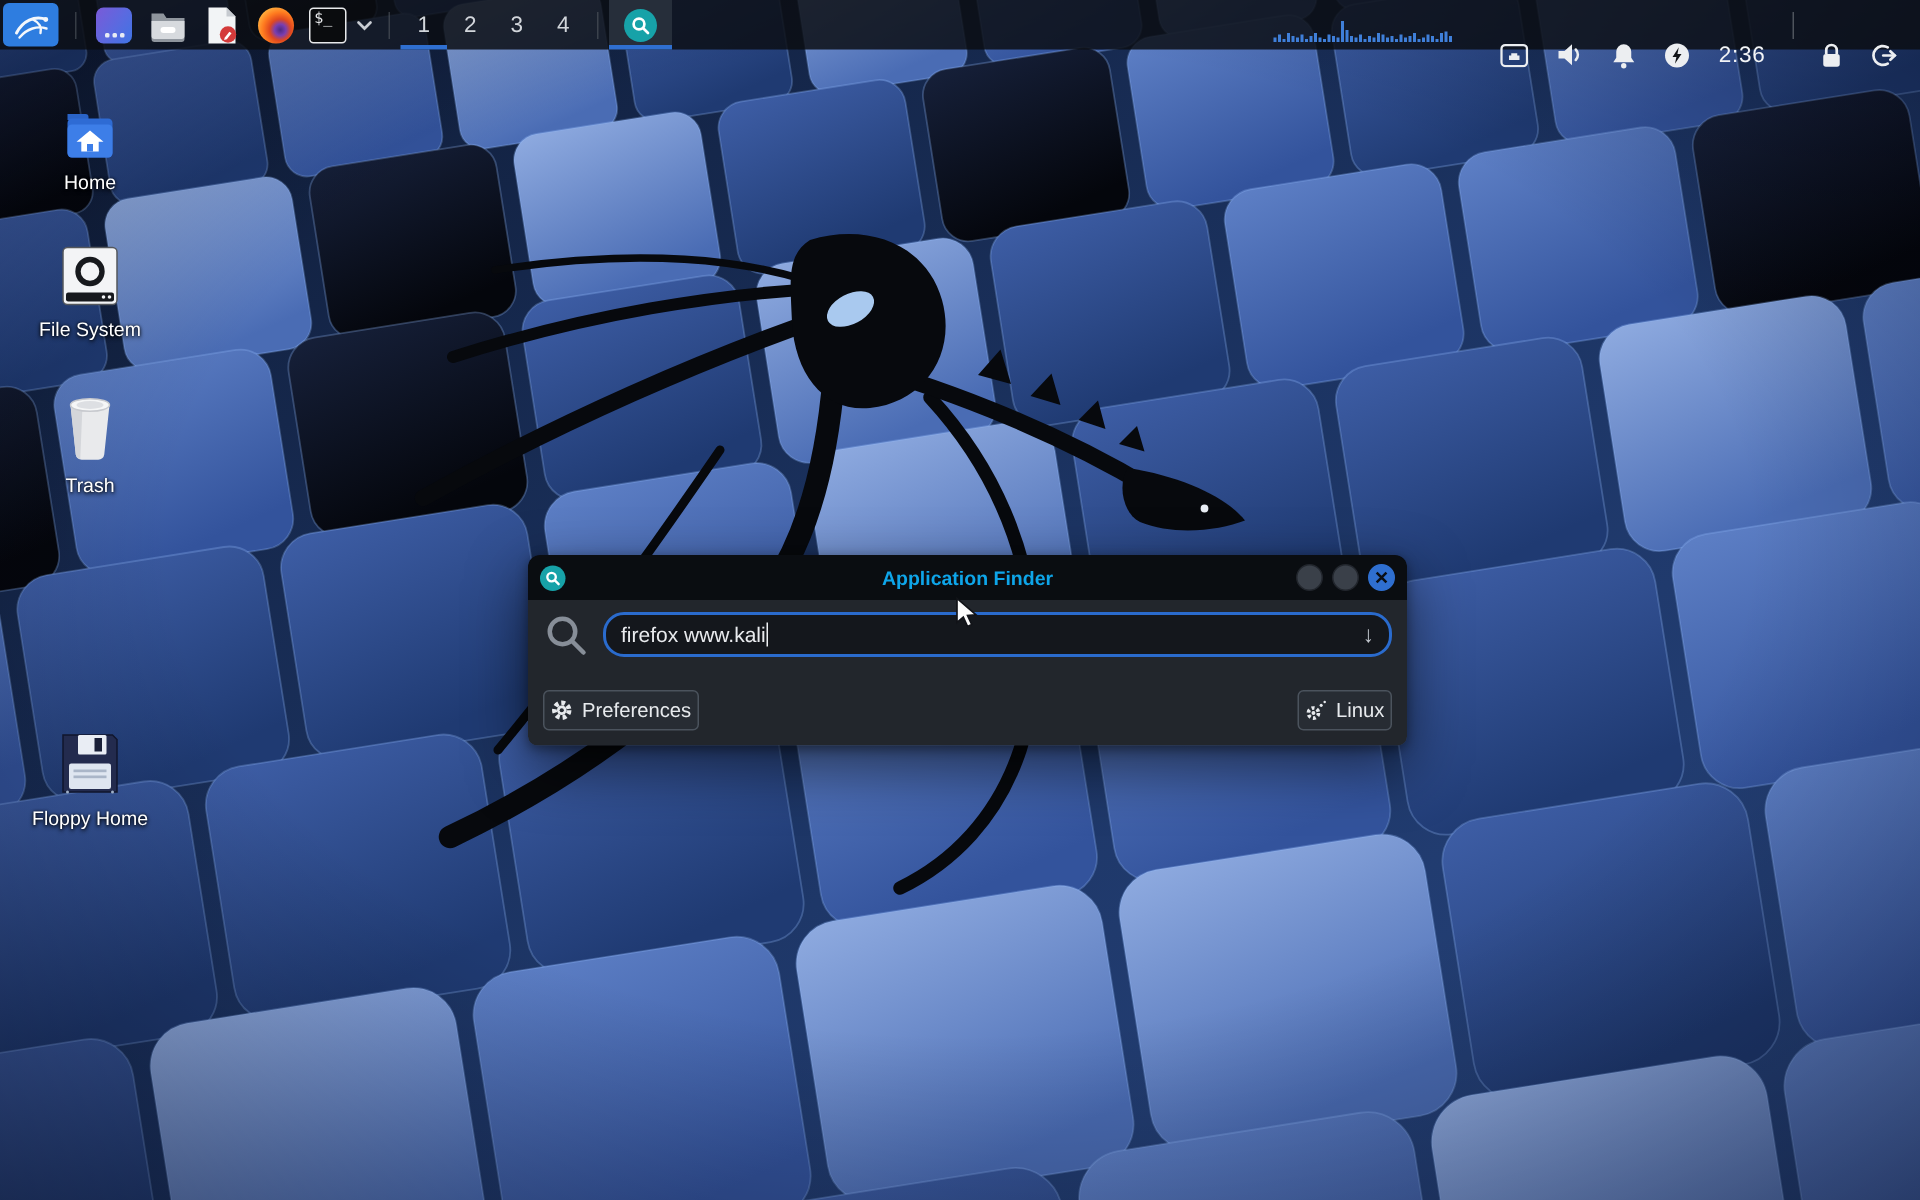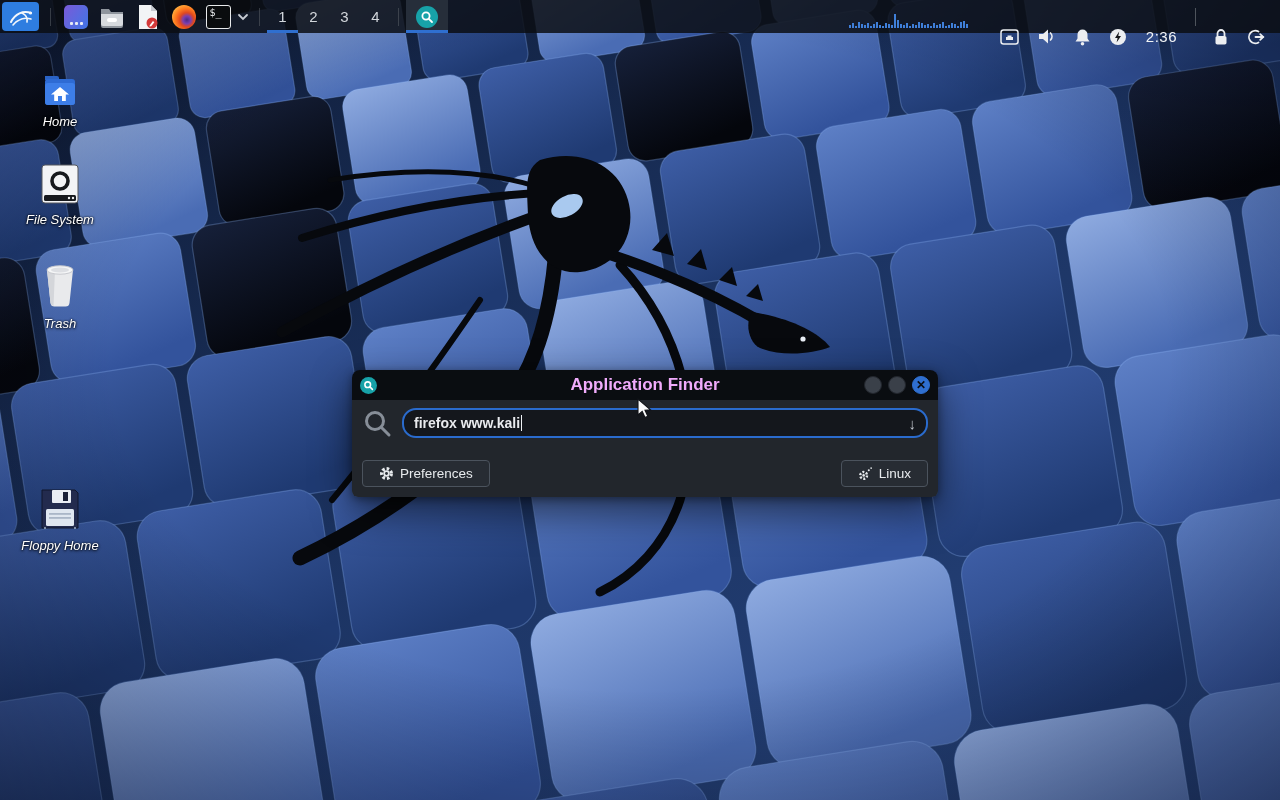--- a/index.html
+++ b/index.html
@@ -38,43 +38,43 @@
   .cpu-graph { width:128px; height:33px; display:flex; align-items:flex-end; gap:1px; padding-bottom:5px; margin-right:14px;}
   .cpu-graph span { width:2px; background:#3f7fd9; display:block; }
   .tray-btn { background:transparent; border:none; height:33px; display:flex; align-items:center; justify-content:center; padding:0 9px;margin-top:40px;}
   .clock { color:#f2f4f6; font-size:15px; letter-spacing:.5px; padding:0 10px; }
   .tray-sep { width:1px; height:18px; background:#7a7f86; opacity:.6; margin:0 8px; }
 
   
   .desk-icon { position:absolute; left:12px; width:96px; display:flex; flex-direction:column; align-items:center; z-index:10; }
   .desk-icon .ic { height:52px; display:flex; align-items:flex-end; justify-content:center; }
   .desk-icon .lbl { margin-top:6px; font-size:13px; color:#ffffff;
-    text-shadow:0 1px 3px rgba(0,0,0,.95), 0 0 2px rgba(0,0,0,.9); white-space:nowrap;font-style:italic; }
+    text-shadow:0 1px 3px rgba(0,0,0,.95), 0 0 2px rgba(0,0,0,.9); white-space:nowrap; }
   .ghost { opacity:.55; }
 
   
   .finder { position:absolute; left:352px; top:370px; width:586px; height:127px; z-index:50;
     border-radius:8px 8px 6px 6px; box-shadow:0 14px 38px rgba(0,0,0,.55), 0 2px 8px rgba(0,0,0,.4); }
   .finder-titlebar { height:30px; background:#0a0d11; border-radius:8px 8px 0 0;
     display:flex; align-items:center; padding:0 8px; position:relative; }
-  .finder-title { position:absolute; left:0; right:0; text-align:center; color:#f0abfc; font-size:17px; font-weight:bold; }
+  .finder-title { position:absolute; left:0; right:0; text-align:center; color:#0ea5e9; font-size:13px; font-weight:bold; }
   .winbtn { width:18px; height:18px; border-radius:50%; border:1px solid #22262d; background:#3a4049; margin-left:6px; padding:0;
     display:flex; align-items:center; justify-content:center; position:relative; z-index:2;}
   .winbtn.close { background:#2f6fd0; border-color:#2f6fd0; color:#0b0e13; font-size:12px; font-weight:bold; line-height:1;}
   .finder-body { height:97px; background:#22262c; border-radius:0 0 6px 6px; padding:8px 10px 10px 10px;
     display:flex; flex-direction:column; }
   .finder-row1 { display:flex; align-items:center; gap:10px; }
   .finder-input { flex:1; height:30px; background:#14171c; border:2px solid #2a6bcd; border-radius:14px;
-    display:flex; align-items:center; padding:0 10px;font-weight:bold; }
+    display:flex; align-items:center; padding:0 10px; }
   .finder-input .qtext { color:#e9ebee; font-size:14px; }
   .caret { display:inline-block; width:1px; height:16px; background:#eef1f4; margin-left:1px; vertical-align:middle;}
   .entry-arrow { margin-left:auto; color:#c3c8cf; font-size:15px; line-height:1;}
   .finder-row2 { margin-top:auto; display:flex; align-items:center; }
   .gtk-btn { height:27px; background:#272c33; border:1px solid #4b535d; border-radius:4px; color:#e7eaed;
-    font-size:13.5px; display:flex; align-items:center; gap:6px; padding:0 16px; }
+    font-size:13.5px; display:flex; align-items:center; gap:6px; padding:0 4px; }
   .launch-btn { margin-left:auto; }
 
   
   .cursor { position:absolute; left:637px; top:398px; z-index:99; }
 </style>
 </head>
 <body>
 
 <div id="stage">
 

